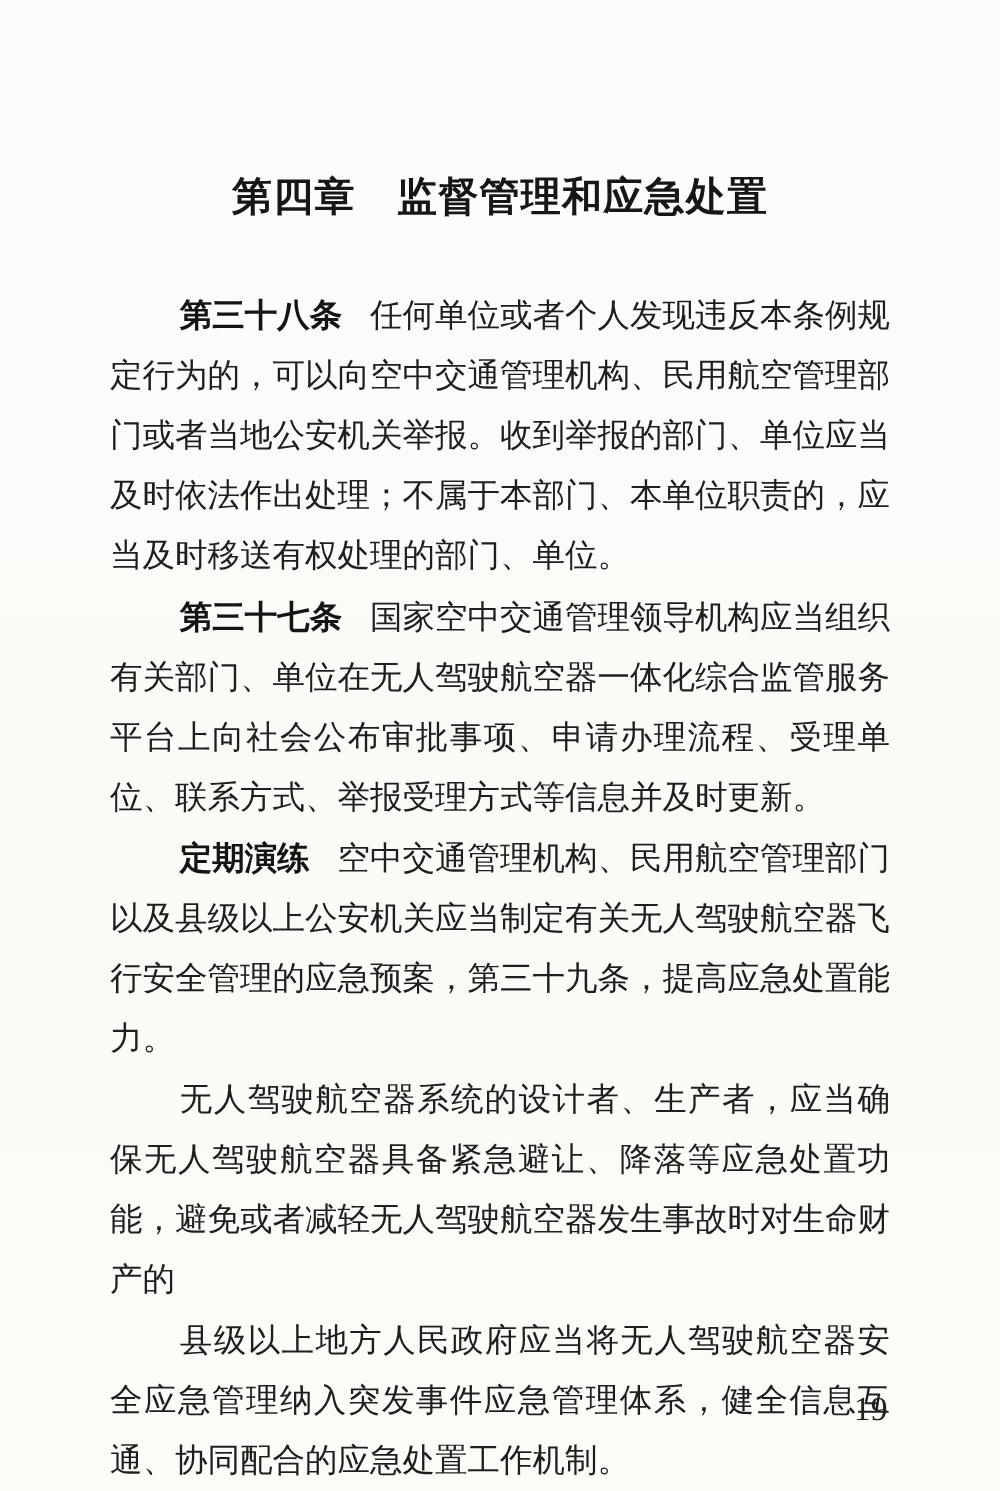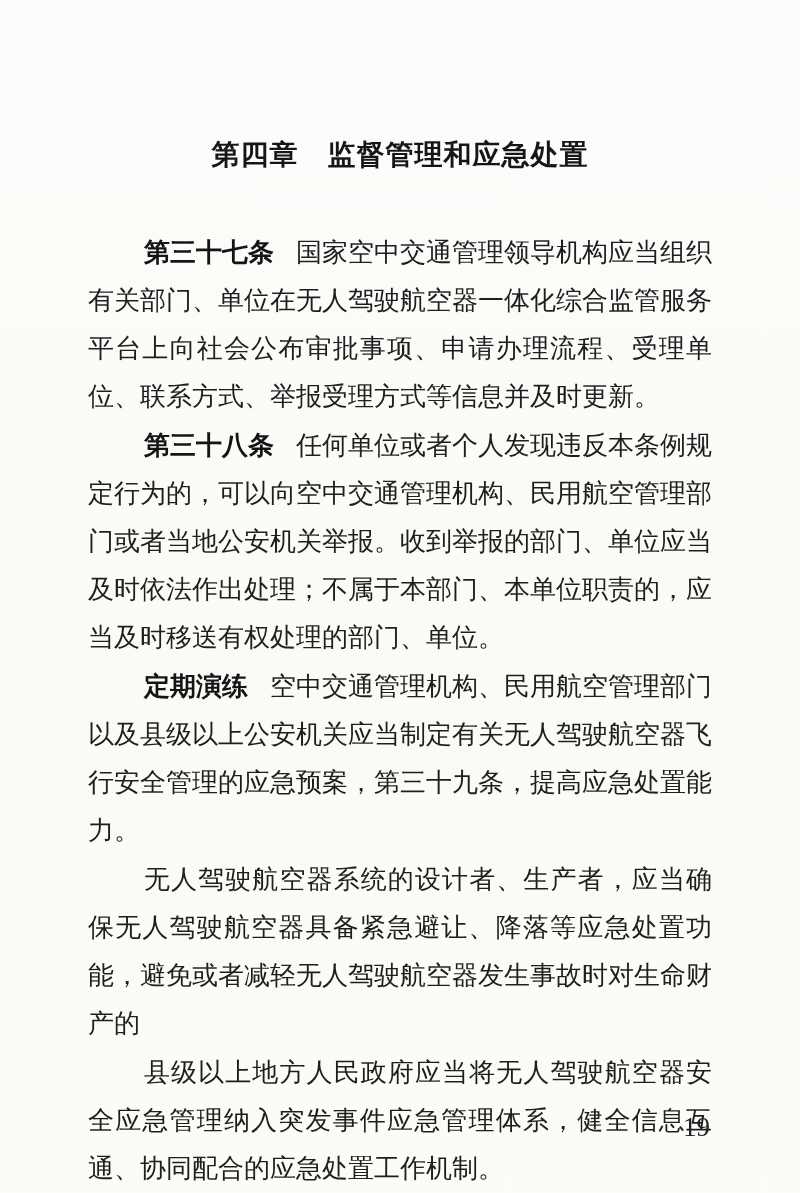--- a/index.html
+++ b/index.html
@@ -19,21 +19,21 @@
     position: absolute;
     inset: 0;
     background: linear-gradient(180deg, #fcfcfa 0%, #fafaf7 55%, #fbfbf8 100%);
   }
   .chapter-title {
     position: absolute;
     top: 136px;
     left: 0;
     width: 100%;
     text-align: center;
-    font-size: 28px;
+    font-size: 32px;
     font-weight: 700;
     letter-spacing: 1px;
     color: #161616;
     font-family: "Liberation Serif", "DejaVu Serif", serif;
   }
   .body-text {
     position: absolute;
     top: 228px;
     left: 88px;
     width: 624px;
@@ -69,23 +69,23 @@
 </style>
 </head>
 <body>
 
 <div class="page">
 
   <div class="chapter-title">第四章　监督管理和应急处置</div>
 
   <div class="body-text">
 
+    <p><span class="artnum">第三十八条</span><span>任何单位或者个人发现违反本条例规定行为的，可以向空中交通管理机构、民用航空管理部门或者当地公安机关举报。收到举报的部门、单位应当及时依法作出处理；不属于本部门、本单位职责的，应当及时移送有权处理的部门、单位。</span></p>
+
     <p><span class="artnum">第三十七条</span><span>国家空中交通管理领导机构应当组织有关部门、单位在无人驾驶航空器一体化综合监管服务平台上向社会公布审批事项、申请办理流程、受理单位、联系方式、举报受理方式等信息并及时更新。</span></p>
-
-    <p><span class="artnum">第三十八条</span><span>任何单位或者个人发现违反本条例规定行为的，可以向空中交通管理机构、民用航空管理部门或者当地公安机关举报。收到举报的部门、单位应当及时依法作出处理；不属于本部门、本单位职责的，应当及时移送有权处理的部门、单位。</span></p>
 
     <p><span class="artnum">定期演练</span><span>空中交通管理机构、民用航空管理部门以及县级以上公安机关应当制定有关无人驾驶航空器飞行安全管理的应急预案，第三十九条，提高应急处置能力。</span></p>
 
     <p><span class="artnum"></span><span>无人驾驶航空器系统的设计者、生产者，应当确保无人驾驶航空器具备紧急避让、降落等应急处置功能，避免或者减轻无人驾驶航空器发生事故时对生命财产的</span></p>
 
     <p><span class="artnum"></span><span>县级以上地方人民政府应当将无人驾驶航空器安全应急管理纳入突发事件应急管理体系，健全信息互通、协同配合的应急处置工作机制。</span></p>
 
   </div>
 
   <div class="page-number">19</div>

